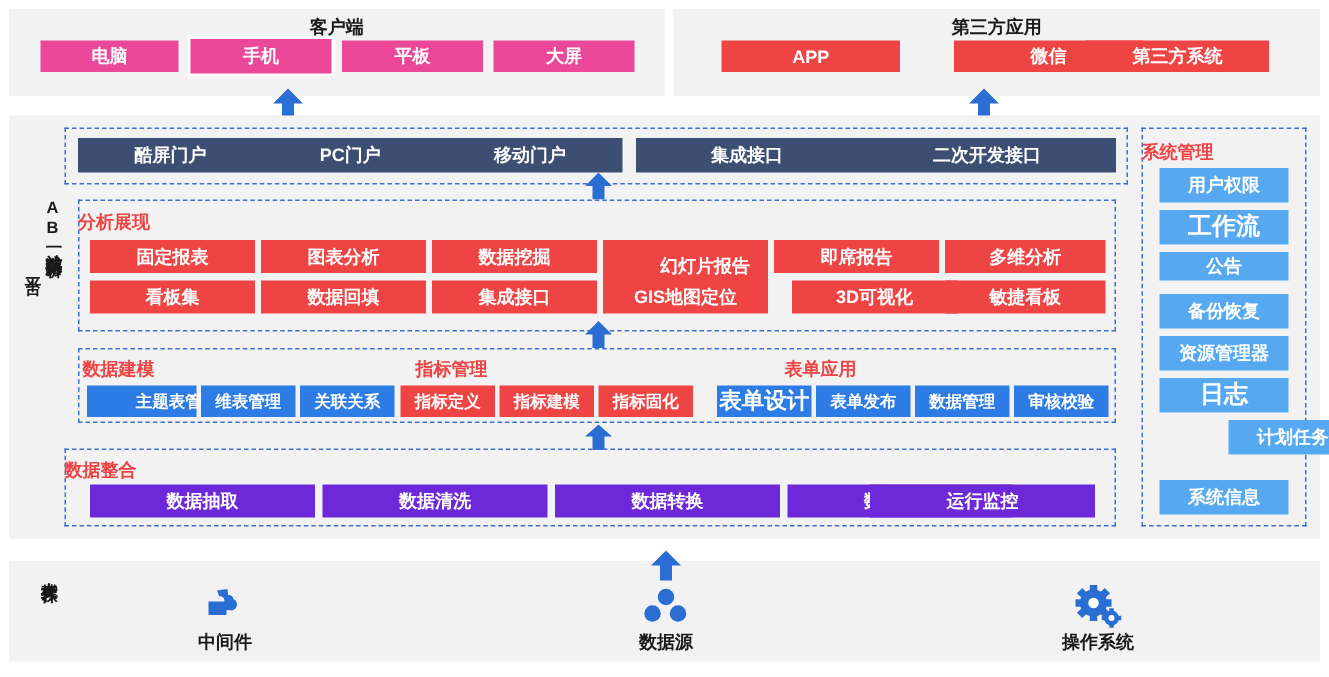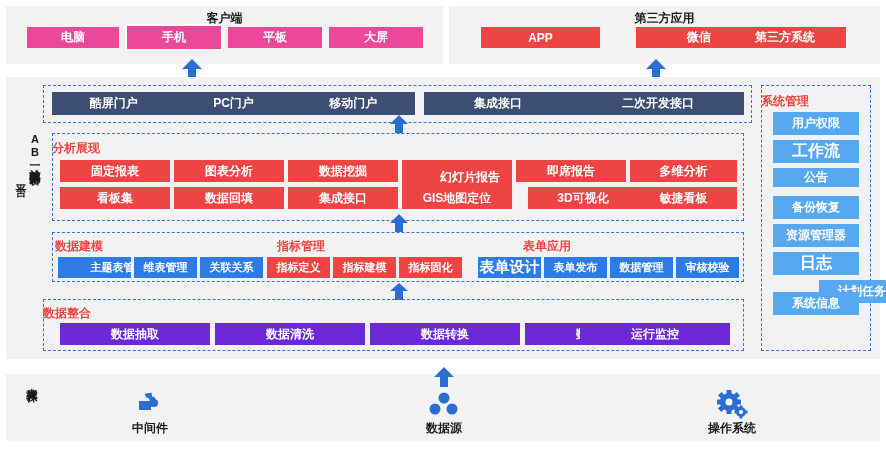--- a/index.html
+++ b/index.html
@@ -132,21 +132,21 @@
 
   <div class="dashed" style="left:761px;top:85px;width:110px;height:266px;"></div>
   <div class="secthead" style="left:761px;top:93px;width:110px;font-size:12px;">系统管理</div>
   <div class="box lightblue" style="left:773px;top:112px;width:86px;height:23px;font-size:12px;">用户权限</div>
   <div class="box lightblue" style="left:773px;top:140px;width:86px;height:23px;font-size:16px;">工作流</div>
   <div class="box lightblue" style="left:773px;top:168px;width:86px;height:19px;font-size:12px;">公告</div>
   <div class="box lightblue" style="left:773px;top:196px;width:86px;height:23px;font-size:12px;">备份恢复</div>
   <div class="box lightblue" style="left:773px;top:224px;width:86px;height:23px;font-size:12px;">资源管理器</div>
   <div class="box lightblue" style="left:773px;top:252px;width:86px;height:23px;font-size:16px;">日志</div>
   <div class="box lightblue" style="left:819px;top:280px;width:86px;height:23px;font-size:12px;">计划任务</div>
-  <div class="box lightblue" style="left:773px;top:292px;width:86px;height:23px;font-size:12px;">系统信息</div>
+  <div class="box lightblue" style="left:773px;top:320px;width:86px;height:23px;font-size:12px;">系统信息</div>
 
   <div class="panel" style="left:6px;top:374px;width:874px;height:67px;"></div>
 
   <svg class="arrow" style="left:433px;top:366px;" width="22" height="22" viewBox="0 0 22 22">
     <polygon points="11,1 21,11 15,11 15,21 7,21 7,11 1,11" fill="#2A6ED4"></polygon>
   </svg>
 
   <div class="vlabel" style="left:22px;top:379px;width:15px;font-size:11px;writing-mode:vertical-rl;text-orientation:upright;letter-spacing:1px;">支撑软件</div>
 
   <svg class="arrow" style="left:133px;top:390px;" width="30" height="28" viewBox="0 0 30 28">

